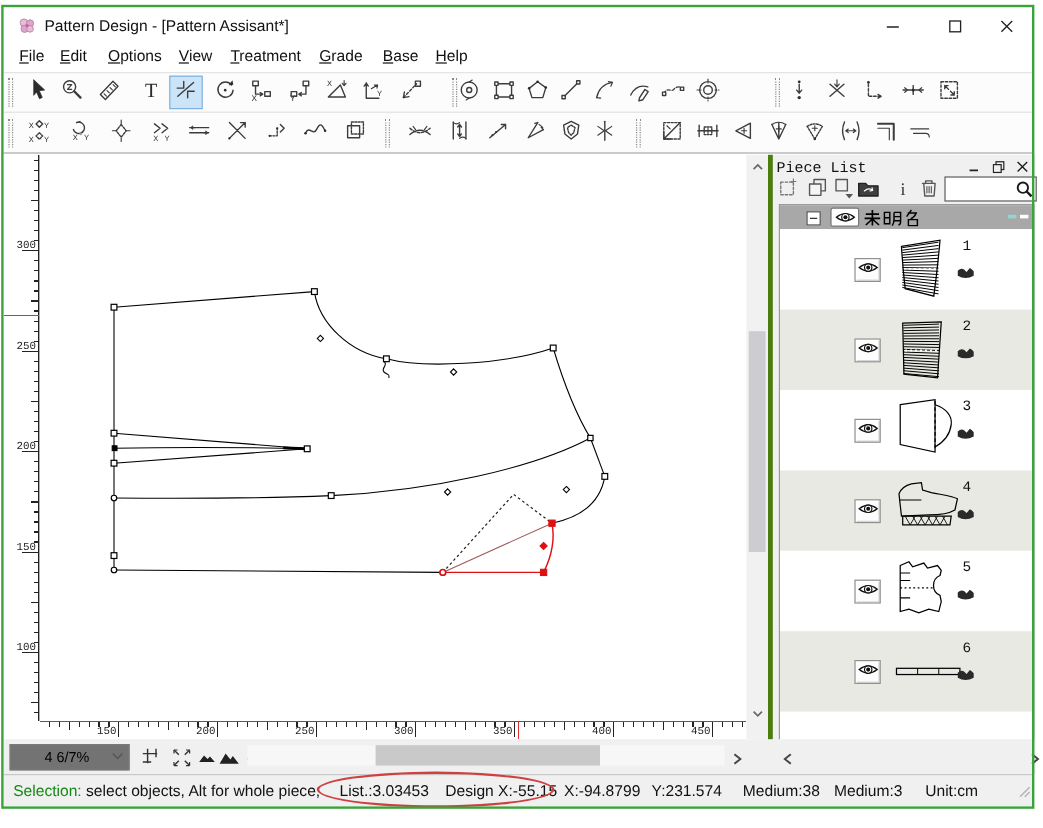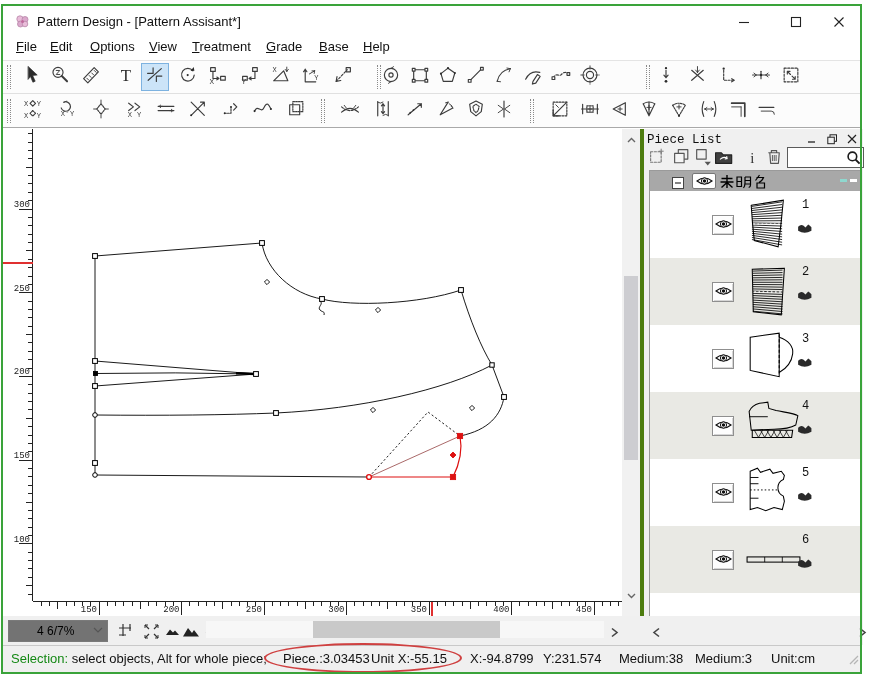--- a/index.html
+++ b/index.html
@@ -916,22 +916,22 @@
       </div>
     <div class="bicon" style="left:212px;top:6px;">
         <svg width="9" height="11" viewBox="0 0 9 11">
           <path d="M2,1.5 L7,5.5 L2,9.5" fill="none" stroke="#444" stroke-width="1.6"></path>
         </svg>
       </div>
   </div>
 
   <div class="abs" id="statusbar">
     <div class="sitem" style="left:8px;"><span id="sel-label">Selection:</span> <span>select objects, Alt for whole piece;</span></div>
-    <div class="sitem" style="left:280px;">Piece.:3.03453</div>
-    <div class="sitem" style="left:368px;">Unit X:-55.15</div>
+    <div class="sitem" style="left:280px;">List.:3.03453</div>
+    <div class="sitem" style="left:368px;">Design X:-55.15</div>
     <div class="sitem" style="left:467px;">X:-94.8799</div>
     <div class="sitem" style="left:540px;">Y:231.574</div>
     <div class="sitem" style="left:616px;">Medium:38</div>
     <div class="sitem" style="left:692px;">Medium:3</div>
     <div class="sitem" style="left:768px;">Unit:cm</div>
     <span class="abs" style="left:845px;top:8px;"><svg width="12" height="12" viewBox="0 0 12 12">
           <path d="M10,2 L2,10 M10,6 L6,10" stroke="#b5b5b5" stroke-width="1.3"></path>
         </svg></span>
   </div>
 

